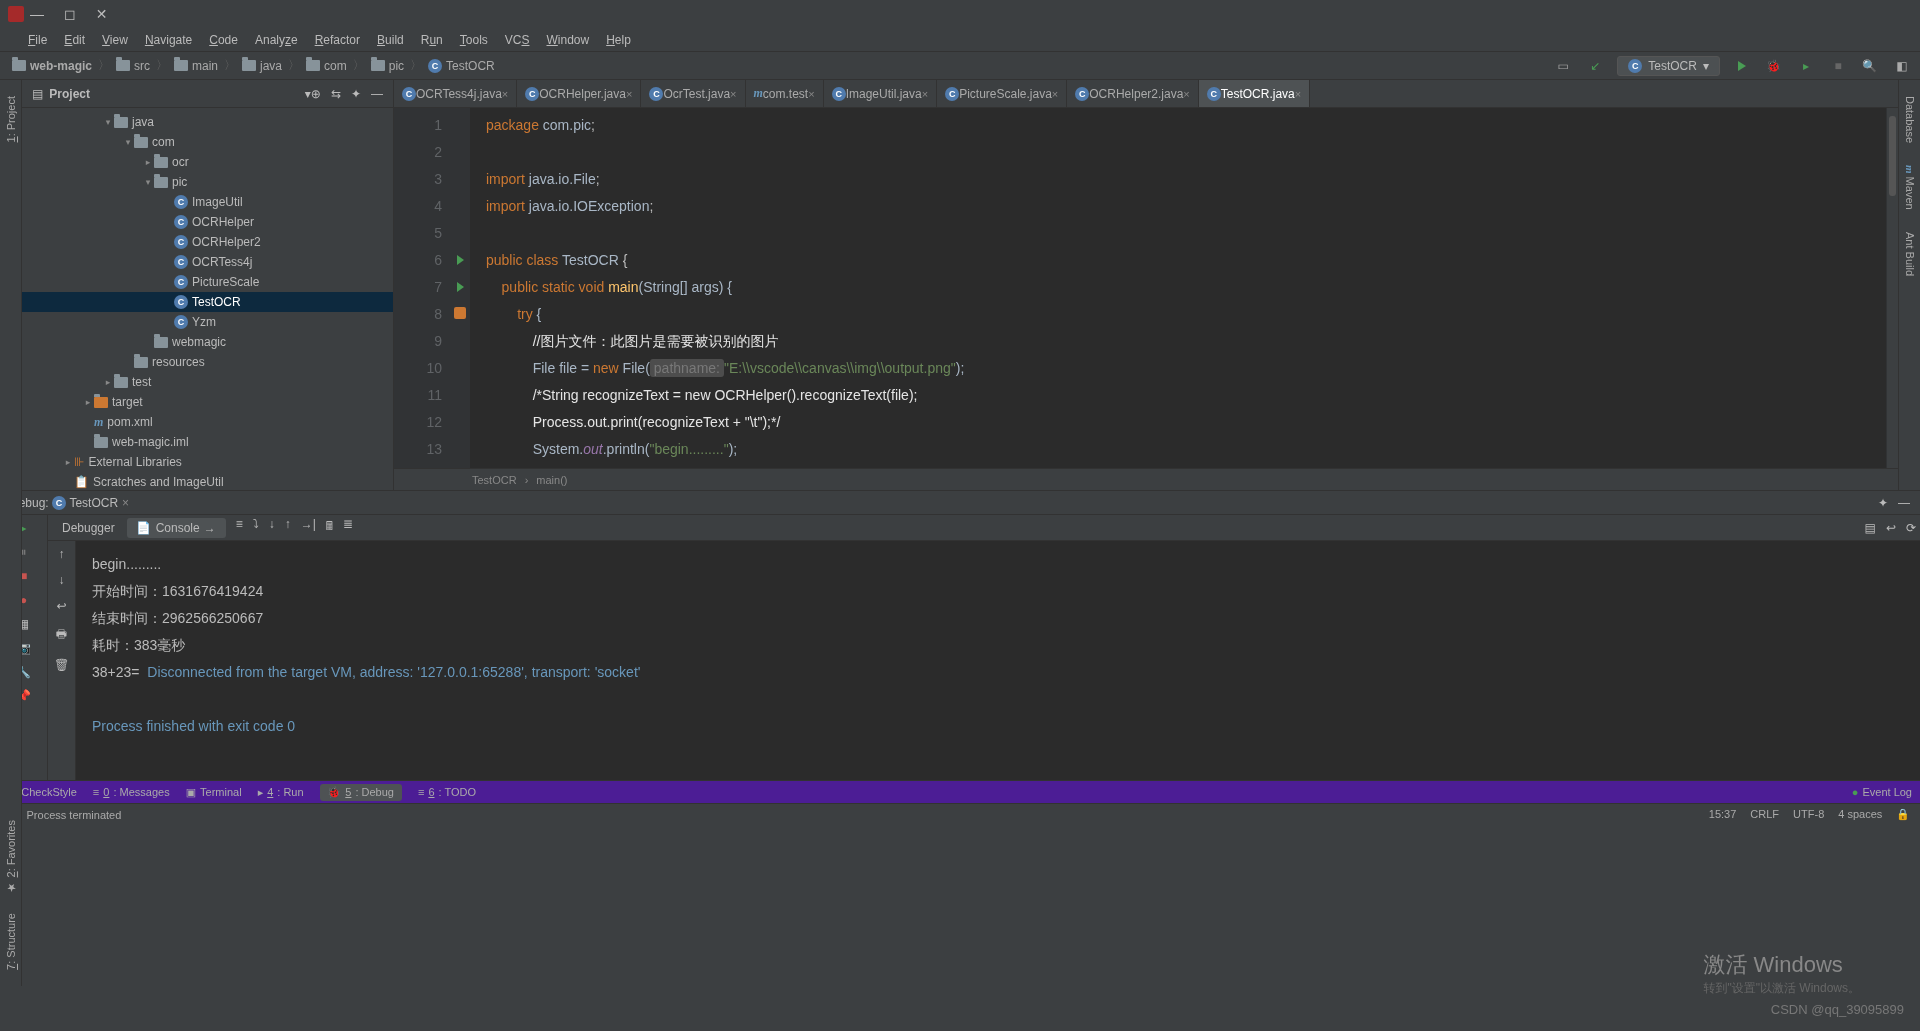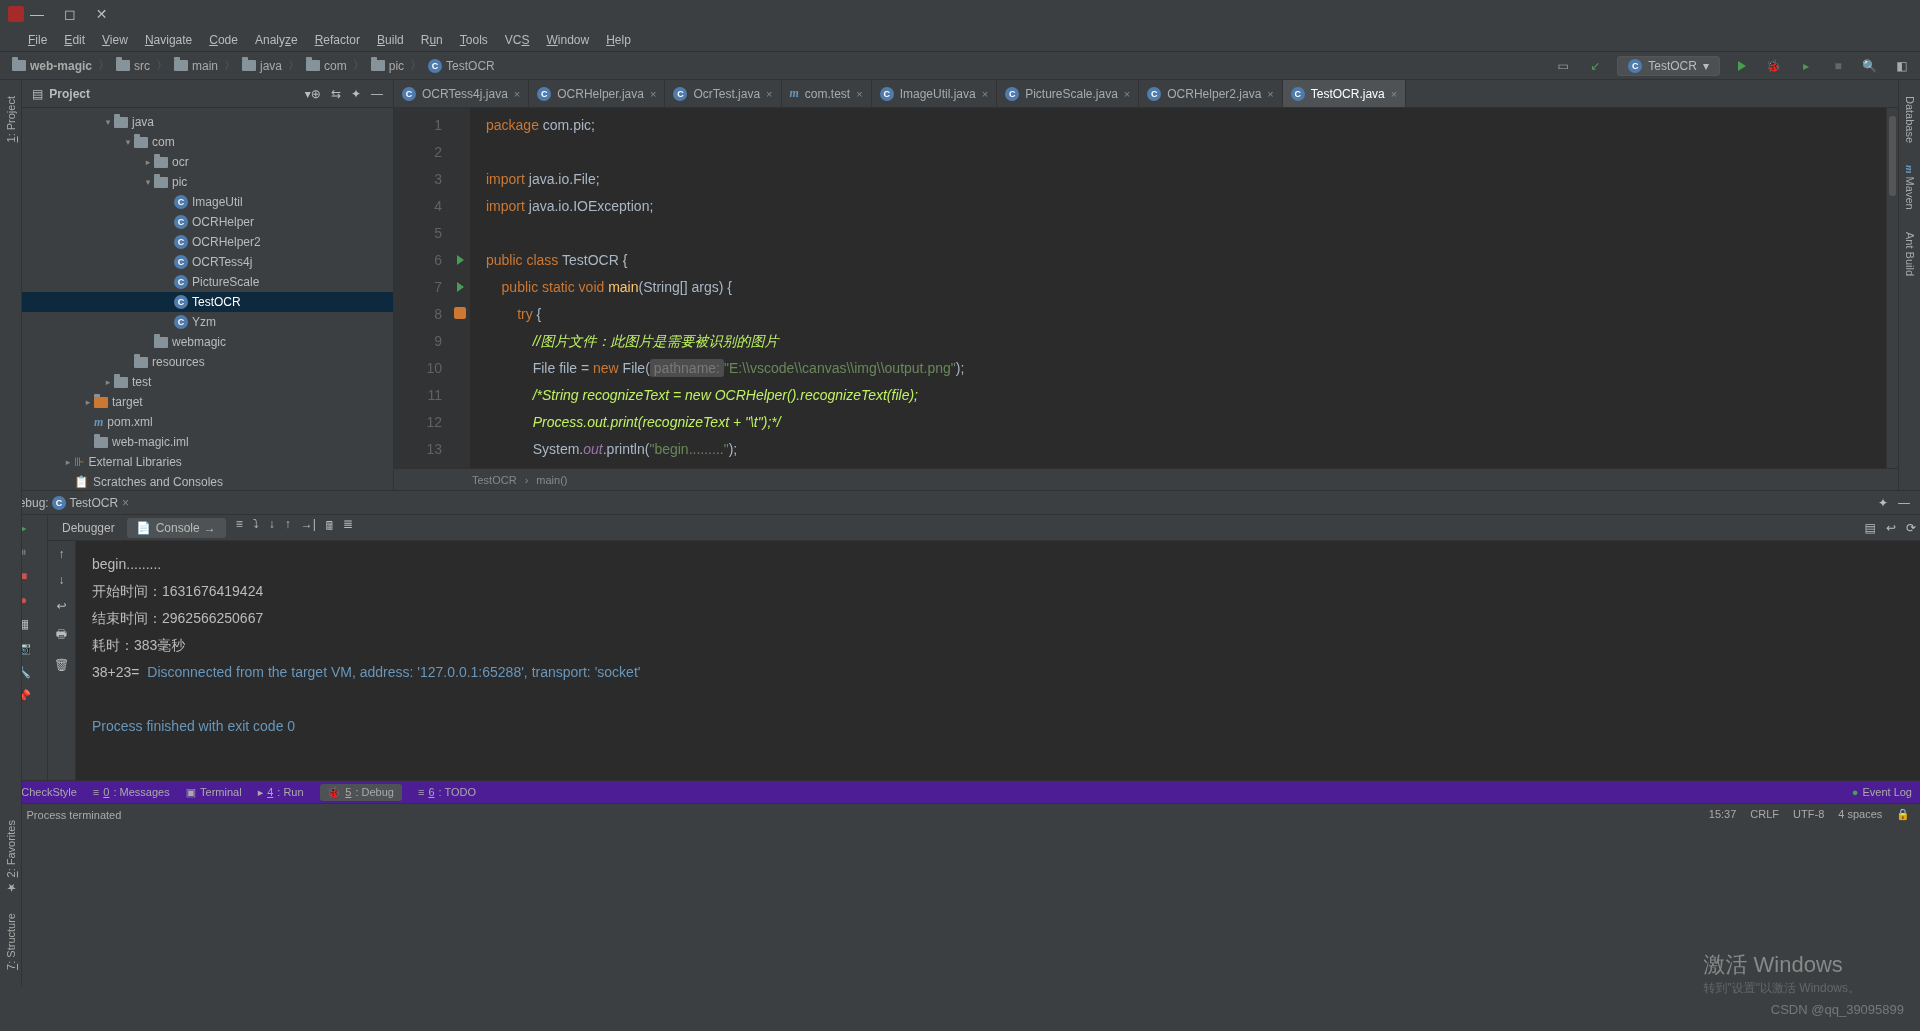--- a/index.html
+++ b/index.html
@@ -33,32 +33,32 @@
 .proj-header .title { flex:1; font-weight:bold; margin-left:6px; }
 .proj-header .icons { display:flex; gap:10px; }
 .tree { flex:1; overflow:auto; padding:4px 0; }
 .tree-row { display:flex; align-items:center; height:20px; cursor:pointer; }
 .tree-row.selected { background:#0d293e; color:#fff; }
 .tree-indent { display:inline-block; }
 .tree-arrow { width:12px; text-align:center; color:#888; font-size:9px; }
 .tree-label { margin-left:4px; }
 .editor-area { flex:1; display:flex; flex-direction:column; background:#2b2b2b; }
 .tabs { display:flex; background:#3c3f41; height:28px; border-bottom:1px solid #323232; }
-.tab { display:flex; align-items:center; padding:0 8px; gap:6px; border-right:1px solid #323232; cursor:pointer; color:#aaa; }
+.tab { display:flex; align-items:center; padding:0 8px; border-right:1px solid #323232; cursor:pointer; color:#aaa; }
 .tab.active { background:#4e5254; color:#fff; }
 .tab .close-x { color:#888; font-size:11px; }
 .tab .m-icon { color:#6897bb; font-weight:bold; font-style:italic; font-family:serif; }
 .editor { flex:1; display:flex; font-family:'JetBrains Mono','Consolas',monospace; font-size:14px; position:relative; overflow:hidden; }
 .gutter { width:56px; background:#313335; text-align:right; padding:4px 8px 4px 0; color:#606366; line-height:27px; }
 .gutter-marks { width:20px; background:#313335; padding-top:4px; line-height:27px; text-align:center; }
 .code { flex:1; padding:4px 0 4px 16px; line-height:27px; white-space:pre; background:#2b2b2b; }
 .kw { color:#cc7832; }
 .str { color:#6a8759; }
 .cls { color:#a9b7c6; }
-.comment { color:#bef264; font-style:italic; }
+.comment { color:#e5e5e5; }
 .field { color:#9876aa; font-style:italic; }
 .hint { background:#4d4d4d; color:#787878; padding:1px 4px; border-radius:3px; font-style:normal; }
 .run-g { width:0; height:0; border-left:7px solid #499c54; border-top:5px solid transparent; border-bottom:5px solid transparent; display:inline-block; }
 .editor-crumbs { height:22px; background:#3c3f41; border-top:1px solid #323232; display:flex; align-items:center; padding:0 78px; color:#888; font-size:11px; gap:8px; }
 .debug-panel { height:290px; background:#3c3f41; border-top:1px solid #323232; display:flex; flex-direction:column; }
 .debug-header { height:24px; display:flex; align-items:center; padding:0 10px; border-bottom:1px solid #323232; }
 .debug-header .right { margin-left:auto; display:flex; gap:10px; }
 .debug-body { flex:1; display:flex; }
 .debug-left { width:48px; background:#3c3f41; border-right:1px solid #323232; display:flex; flex-direction:column; align-items:center; padding:6px 0; gap:10px; }
 .debug-left2 { width:28px; background:#3c3f41; border-right:1px solid #323232; display:flex; flex-direction:column; align-items:center; padding:6px 0; gap:12px; }
@@ -276,21 +276,21 @@
         <div class="tree-row">
           <span class="tree-indent" style="width:40px"></span>
           <span class="tree-arrow">▸</span>
           <span style="color:#cc7832">⊪</span>
           <span class="tree-label">External Libraries</span>
         </div>
         <div class="tree-row">
           <span class="tree-indent" style="width:40px"></span>
           <span class="tree-arrow">&nbsp;</span>
           <span>📋</span>
-          <span class="tree-label">Scratches and Consoles</span>
+          <span class="tree-label">Scratches and ImageUtil</span>
         </div>
       </div>
   </div>
 
   <div class="editor-area">
     <div class="tabs" id="tabs">
         <div class="tab">
           <span class="class-icon"></span>
           <span>OCRTess4j.java</span>
           <span class="close-x">×</span>

